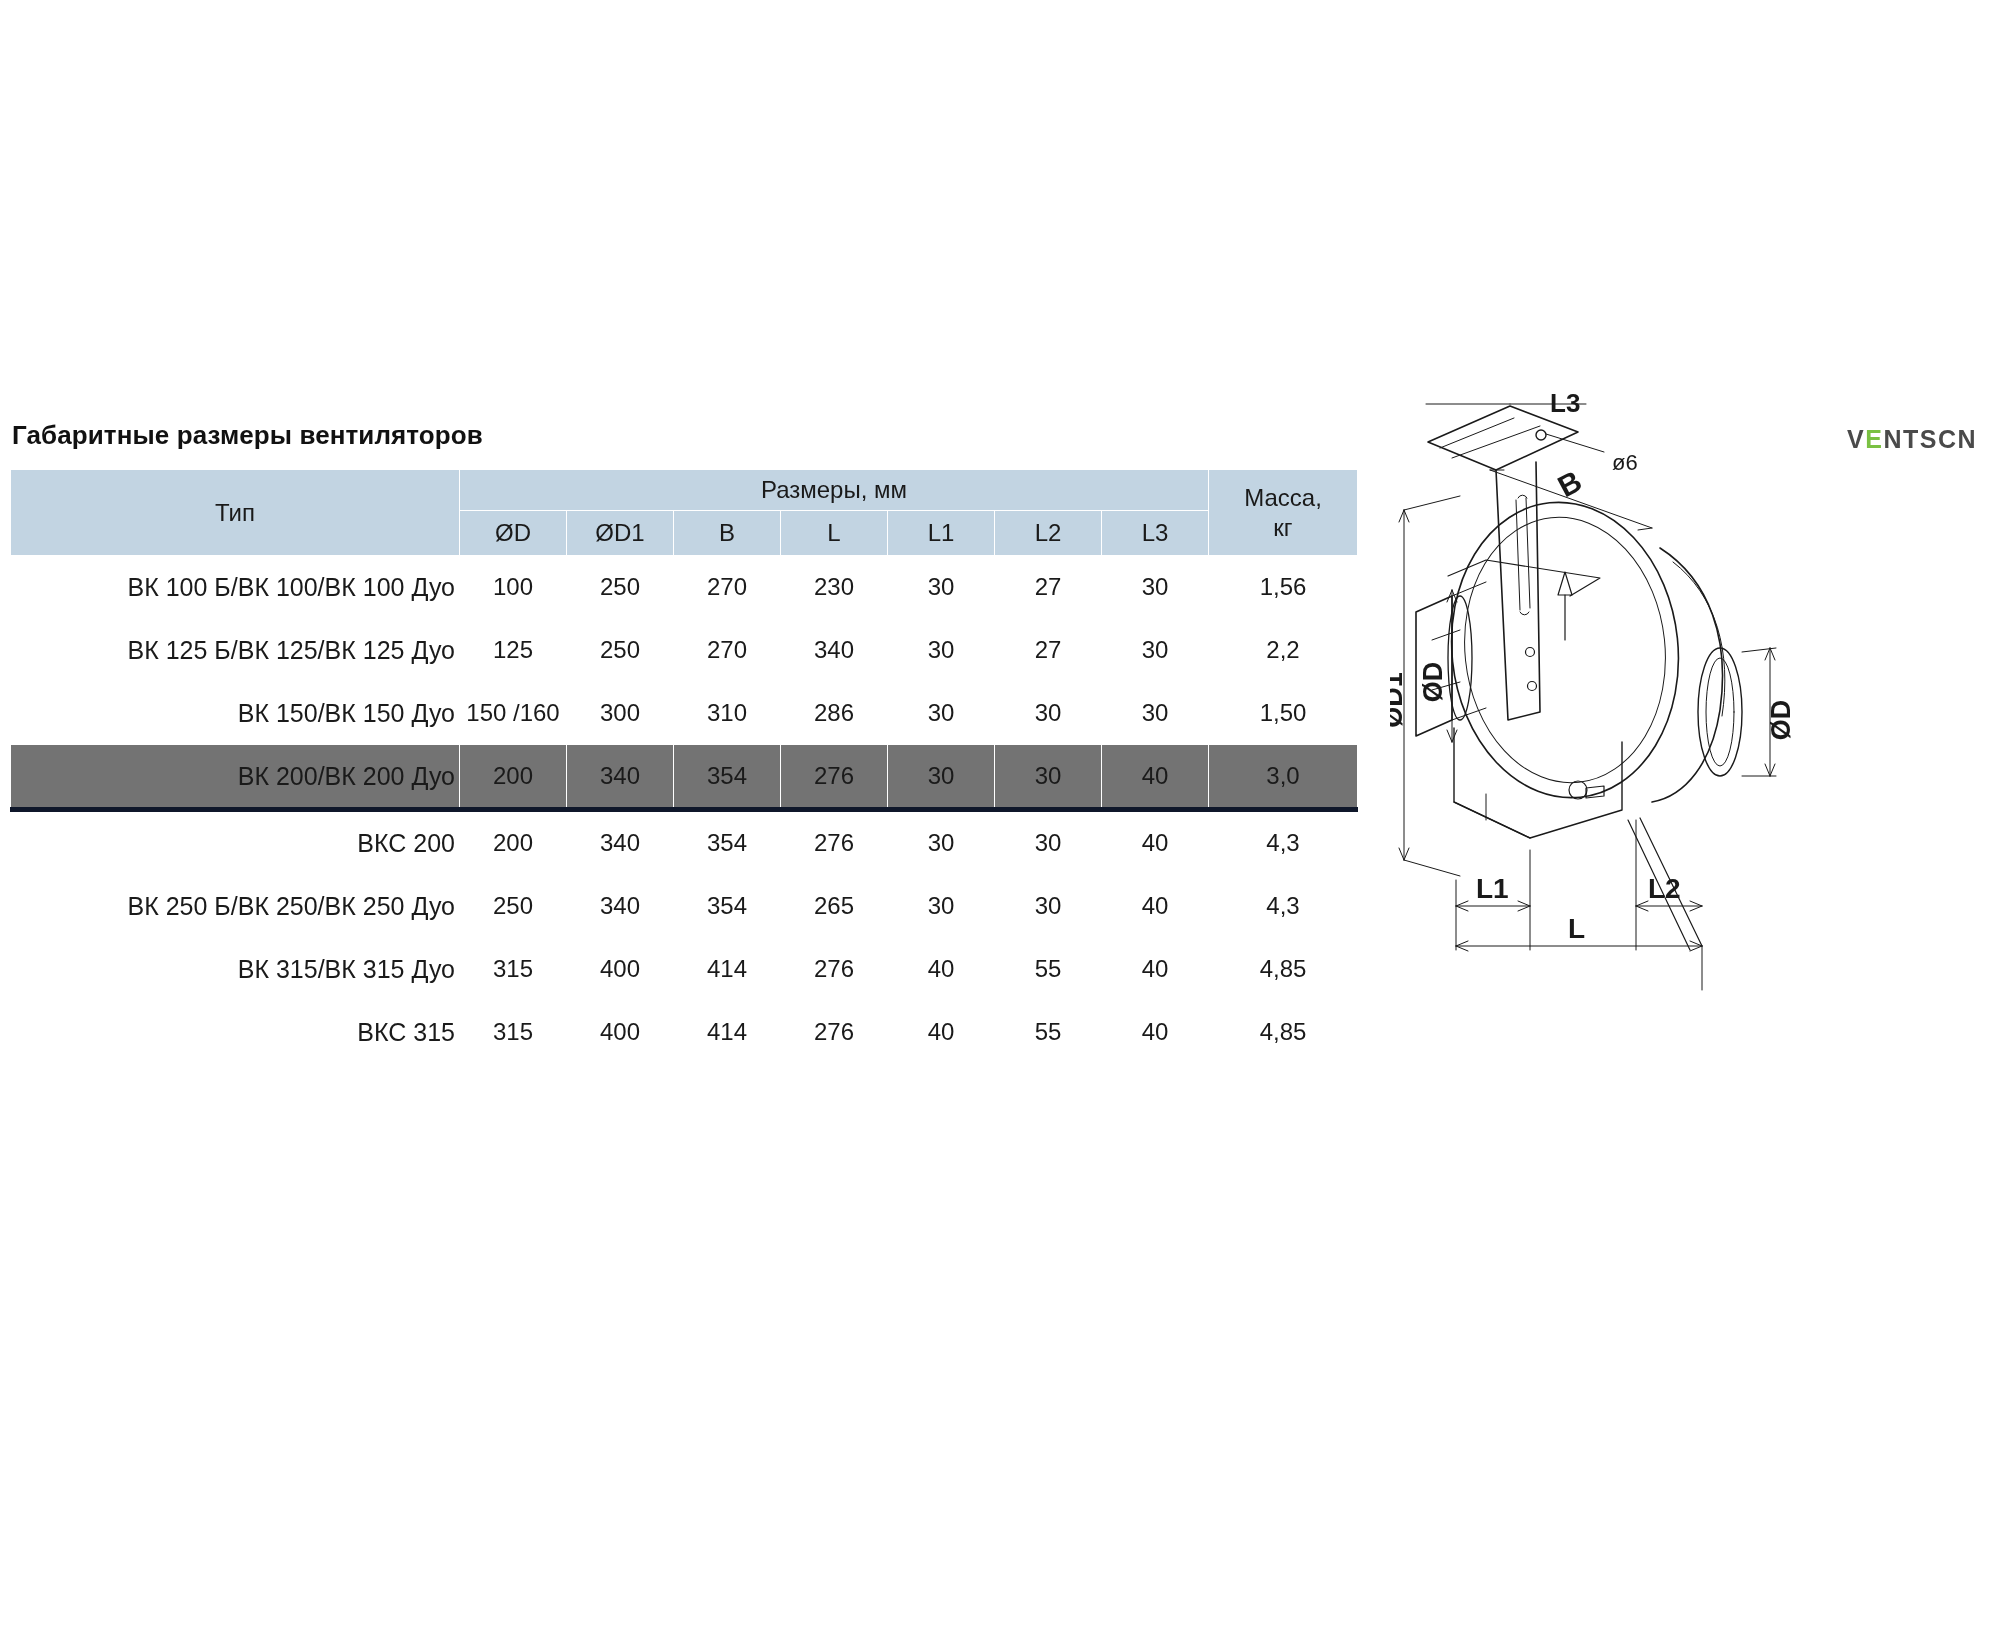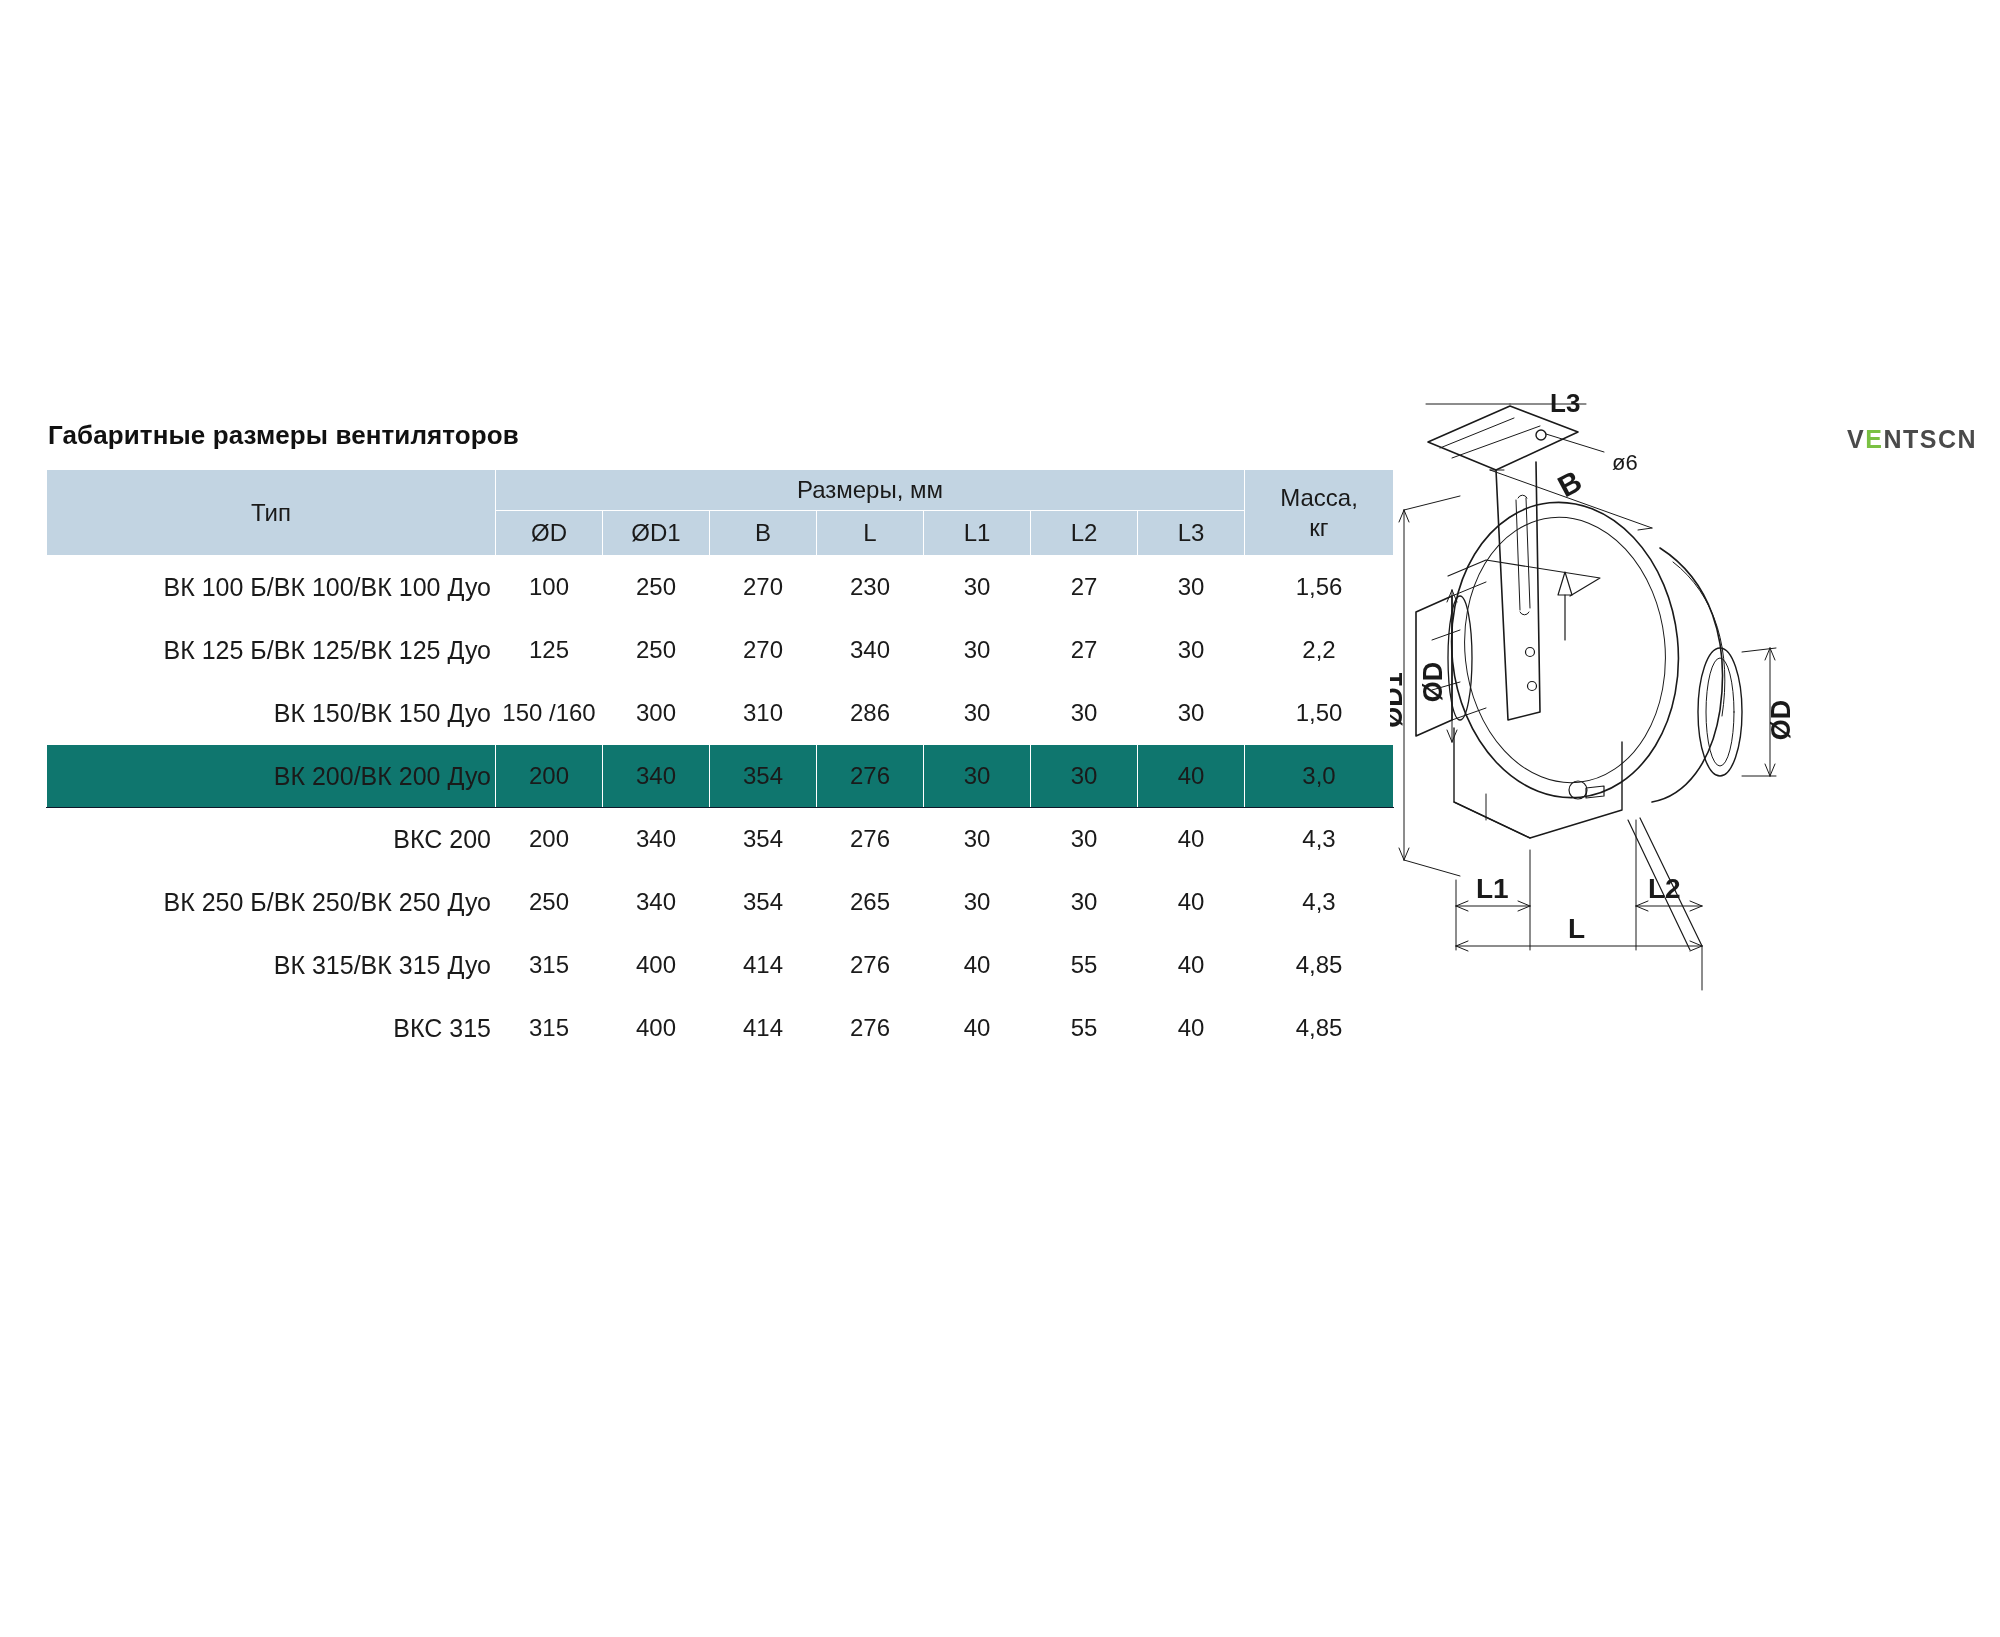--- a/index.html
+++ b/index.html
@@ -15,21 +15,20 @@
     position: relative;
     overflow: hidden;
   }
 
   
   #table-block {
     position: absolute;
     left: 10px;
     top: 420px;
     width: 1355px;
-    margin-left: 36px;
   }
 
   #table-title {
     font-size: 26px;
     font-weight: bold;
     color: #111;
     margin: 0 0 18px 2px;
     letter-spacing: 0.1px;
   }
 
@@ -79,22 +78,22 @@
   }
   tbody tr:first-child td {
     border-top: none;
   }
   tbody td.type-cell {
     text-align: right;
     padding-left: 16px;
     font-size: 25px;
   }
   tbody tr.highlight td {
-    background: #0f766e;
-    border-bottom: 1px solid #0f172a;
+    background: #737373;
+    border-bottom: 5px solid #0f172a;
   }
   tbody tr.highlight td:first-child {
     border-left: none;
   }
 
   
   #drawing-block {
     position: absolute;
     left: 1390px;
     top: 390px;

